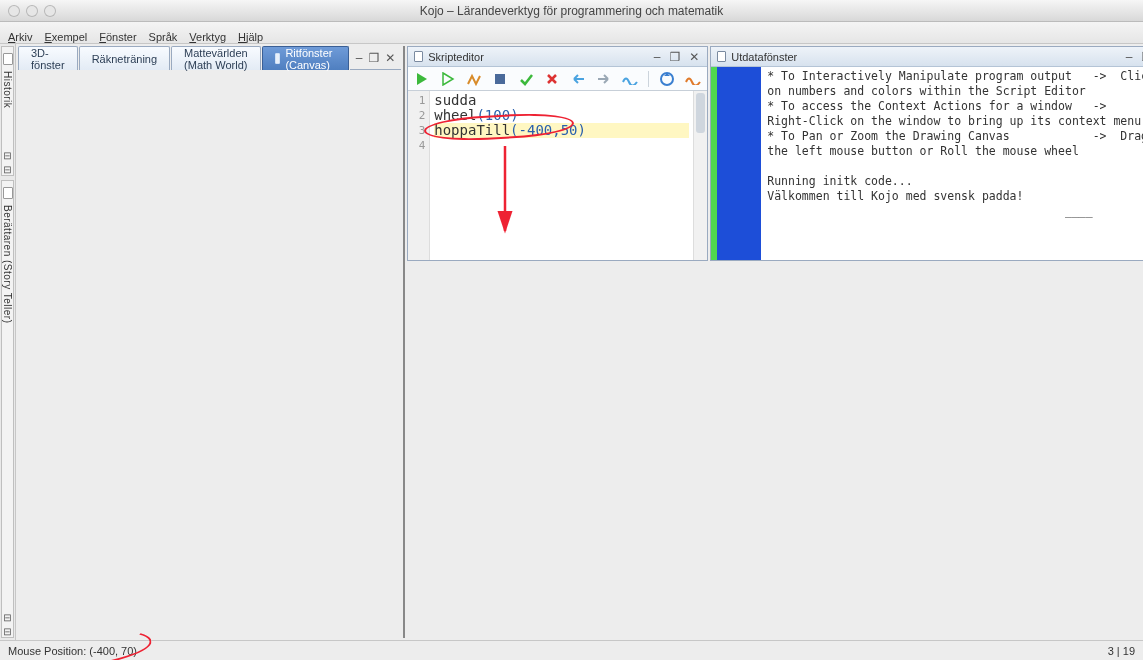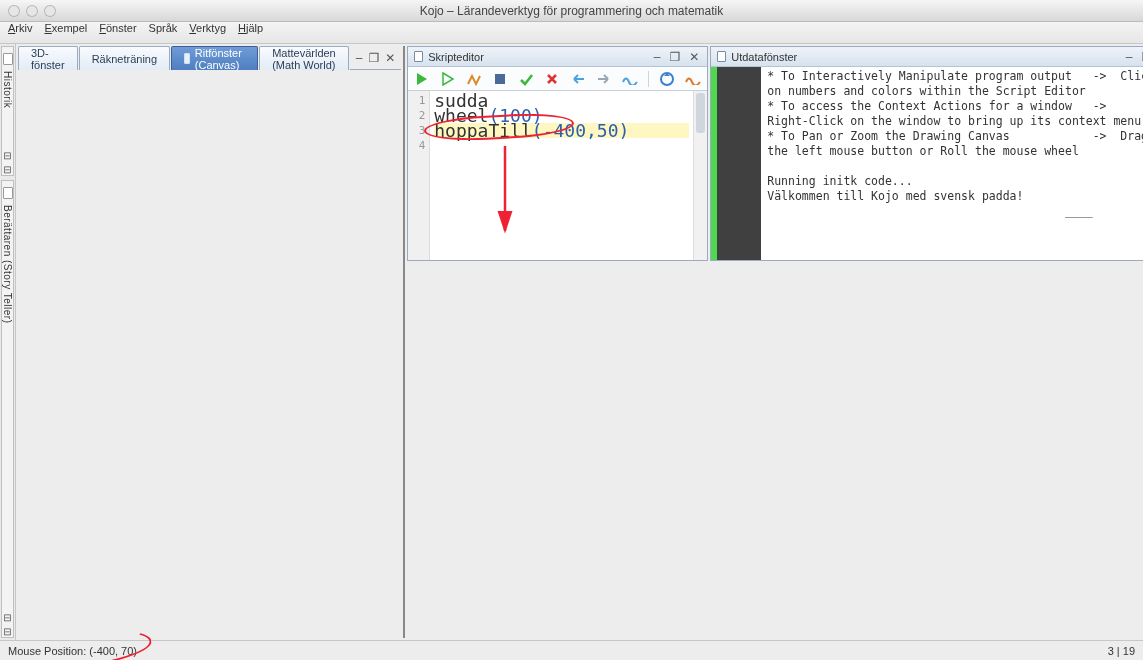--- a/index.html
+++ b/index.html
@@ -1,21 +1,21 @@
 <!DOCTYPE html>
 <html><head>
 <meta charset="utf-8">
 <style>
 * { margin: 0; padding: 0; box-sizing: border-box; }
 body { font-family: "Lucida Grande", Arial, sans-serif; font-size: 11px; background: #ededed; width: 1143px; height: 660px; overflow: hidden; color: #333; position: relative; }
 .titlebar { height: 22px; background: linear-gradient(#f6f6f6,#d8d8d8); border-bottom: 1px solid #bbb; display: flex; align-items: center; padding: 0 8px; position: relative; }
 .traffic { display: flex; gap: 6px; }
 .tl { width: 12px; height: 12px; border-radius: 50%; border: 1px solid rgba(0,0,0,.2); background: #e6e6e6; }
 .title { position: absolute; left: 0; right: 0; text-align: center; font-size: 12px; color: #444; }
-.menubar { height: 22px; background: linear-gradient(#f4f4f4,#e6e6e6); border-bottom: 1px solid #c7c7c7; display:flex; align-items:flex-start; padding: 0 8px; gap: 12px; }
+.menubar { height: 22px; background: linear-gradient(#f4f4f4,#e6e6e6); border-bottom: 1px solid #c7c7c7; display:flex; align-items:flex-end; padding: 0 8px; gap: 12px; }
 .menubar span { cursor: default; }
 .menubar span u { text-decoration: underline; }
 
 .mainrow { display:flex; height: 596px; }
 .sidecol { width: 22px; background: #e9e9e9; border-right: 1px solid #c7c7c7; display:flex; flex-direction:column; }
 .vpanel { flex:1; border:1px solid #bfbfbf; margin:2px 1px; background:#f3f3f3; display:flex; flex-direction:column; align-items:center; padding-top:6px; gap:4px; }
 .vpanel .doc { width:10px; height:12px; border:1px solid #999; background:#fff; border-radius:1px; }
 .vlabel { writing-mode: vertical-rl; font-size:10px; color:#333; margin-top:2px; letter-spacing:.5px; }
 .vctrl { font-size:10px; color:#555; line-height:10px; }
 
@@ -34,30 +34,30 @@
    linear-gradient(to right, #e3e3e3 1px, transparent 1px),
    linear-gradient(to bottom,#e3e3e3 1px, transparent 1px);
   background-size: 49px 49px;
 }
 .redline { position:absolute; left:570px; top:74px; width:2px; height:98px; background:#f03838; }
 .turtle { position:absolute; left:195px; top:118px; }
 .turtle svg { width:22px; height:24px; }
 .arrow1 { position:absolute; left:142px; top:140px; pointer-events:none; }
 
 .bottomrow { height: 215px; display:flex; gap:2px; }
-.panel { flex:1; border:1px solid #9aaac0; background:#404040; display:flex; flex-direction:column; min-width:0;}
+.panel { flex:1; border:1px solid #9aaac0; background:#1d4ed8; display:flex; flex-direction:column; min-width:0;}
 .panelhdr { height:20px; background: linear-gradient(#eef3f9,#d7e2ee); border-bottom:1px solid #b4c4d6; display:flex; align-items:center; padding:0 6px; gap:5px; }
 .panelhdr .doc { width:9px; height:11px; border:1px solid #7a8aa0; background:#fff; border-radius:1px; }
 .panelhdr .spacer { flex:1; }
 .panelhdr .wc { font-size:12px; color:#555; padding:0 2px; }
 .toolbar { height:24px; border-bottom:1px solid #c7cfd8; display:flex; align-items:center; padding:0 6px; gap:10px; background:#fafcfe; }
 .tb { width:16px; height:16px; display:flex; align-items:center; justify-content:center; }
 .editor { flex:1; display:flex; background:#fff; overflow:hidden; position:relative; }
 .gutter { width:22px; background:#f0f0f0; border-right:1px solid #ddd; color:#999; font-family: Menlo, Consolas, monospace; font-size:11px; text-align:right; padding:2px 4px 0 0; line-height:15px;}
-.code { flex:1; font-family: Menlo, Consolas, monospace; font-size:18px; line-height:15px; padding:2px 4px; position:relative;}
+.code { flex:1; font-family: Menlo, Consolas, monospace; font-size:14px; line-height:15px; padding:2px 4px; position:relative;}
 .codeline { white-space:pre; }
 .fn { color:#333; }
 .paren, .num { color:#2a60ad; }
 .hl { background:#fff7c2; display:block; width:100%; }
 .vscroll { width:14px; background:#f1f1f1; border-left:1px solid #ddd; position:relative;}
 .vthumb { position:absolute; left:2px; right:2px; top:2px; height:40px; background:#cfd6de; border-radius:3px;}
 .output { flex:1; display:flex; min-width:0;}
 .greenbar { width:6px; background:#50d850; }
 .outtext { flex:1; font-family: Menlo, Consolas, monospace; font-size:11.5px; line-height:15px; padding:2px 6px; background:#fff; overflow:hidden; white-space:pre-wrap;margin-left:44px;}
 
@@ -107,26 +107,26 @@
   </div>
 
   <div class="workarea">
     <div class="tabs">
       <div class="tab">
           <span>3D-fönster</span>
         </div>
       <div class="tab">
           <span>Räkneträning</span>
         </div>
+      <div class="tab">
+          <span>Mattevärlden (Math World)</span>
+        </div>
       <div class="tab active">
           <div class="doc"></div>
           <span>Ritfönster (Canvas)</span>
-        </div>
-      <div class="tab">
-          <span>Mattevärlden (Math World)</span>
         </div>
       <div class="tabs-spacer"></div>
       <div class="tabctrls">
         <span>–</span>
         <span>❐</span>
         <span>✕</span>
       </div>
     </div>
 
     <div class="canvas">

